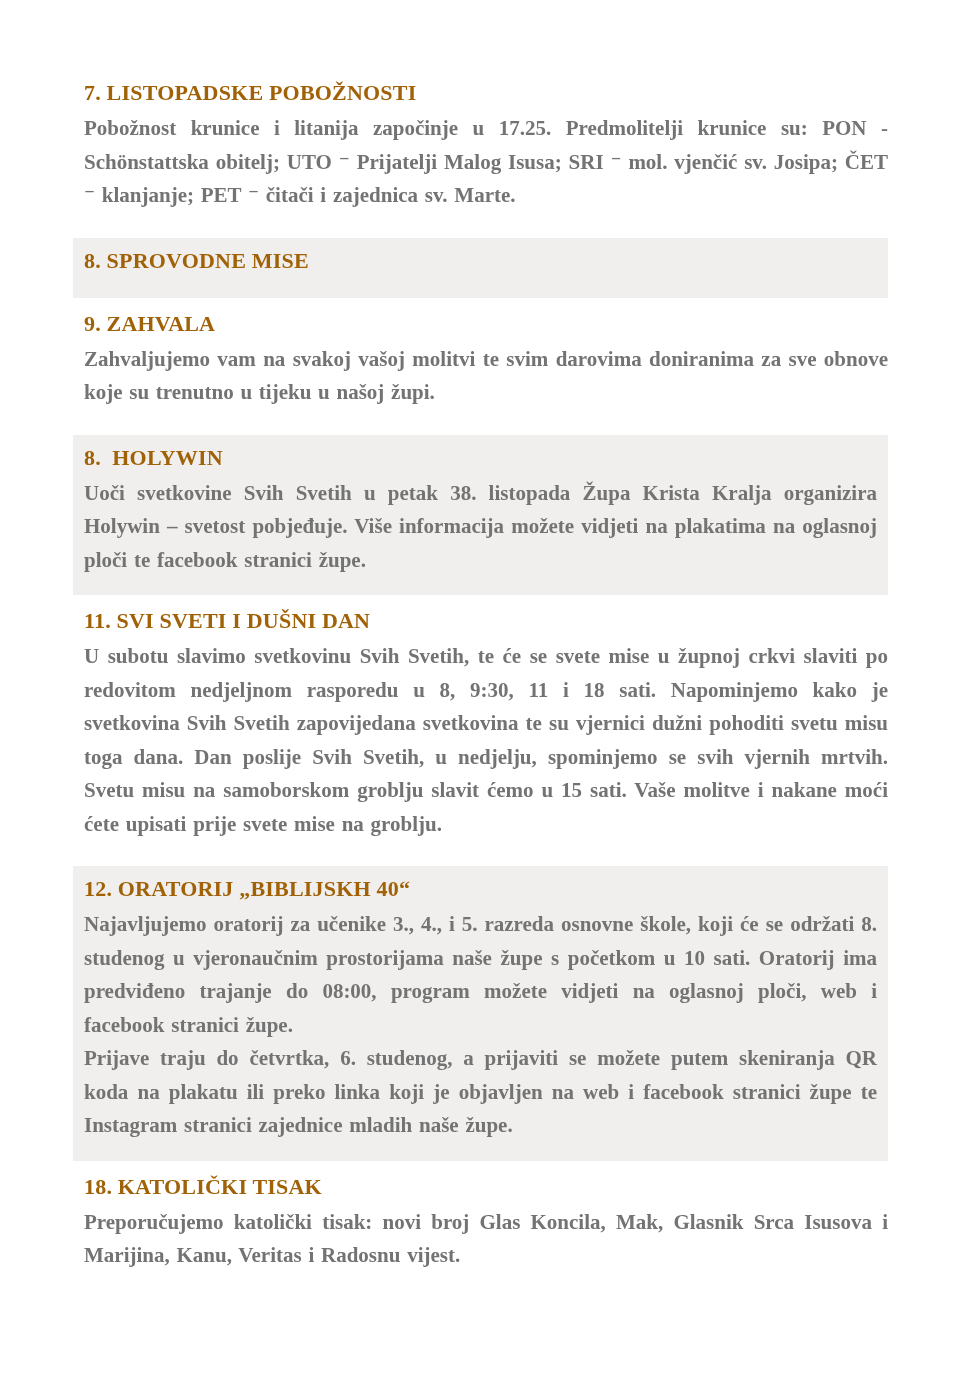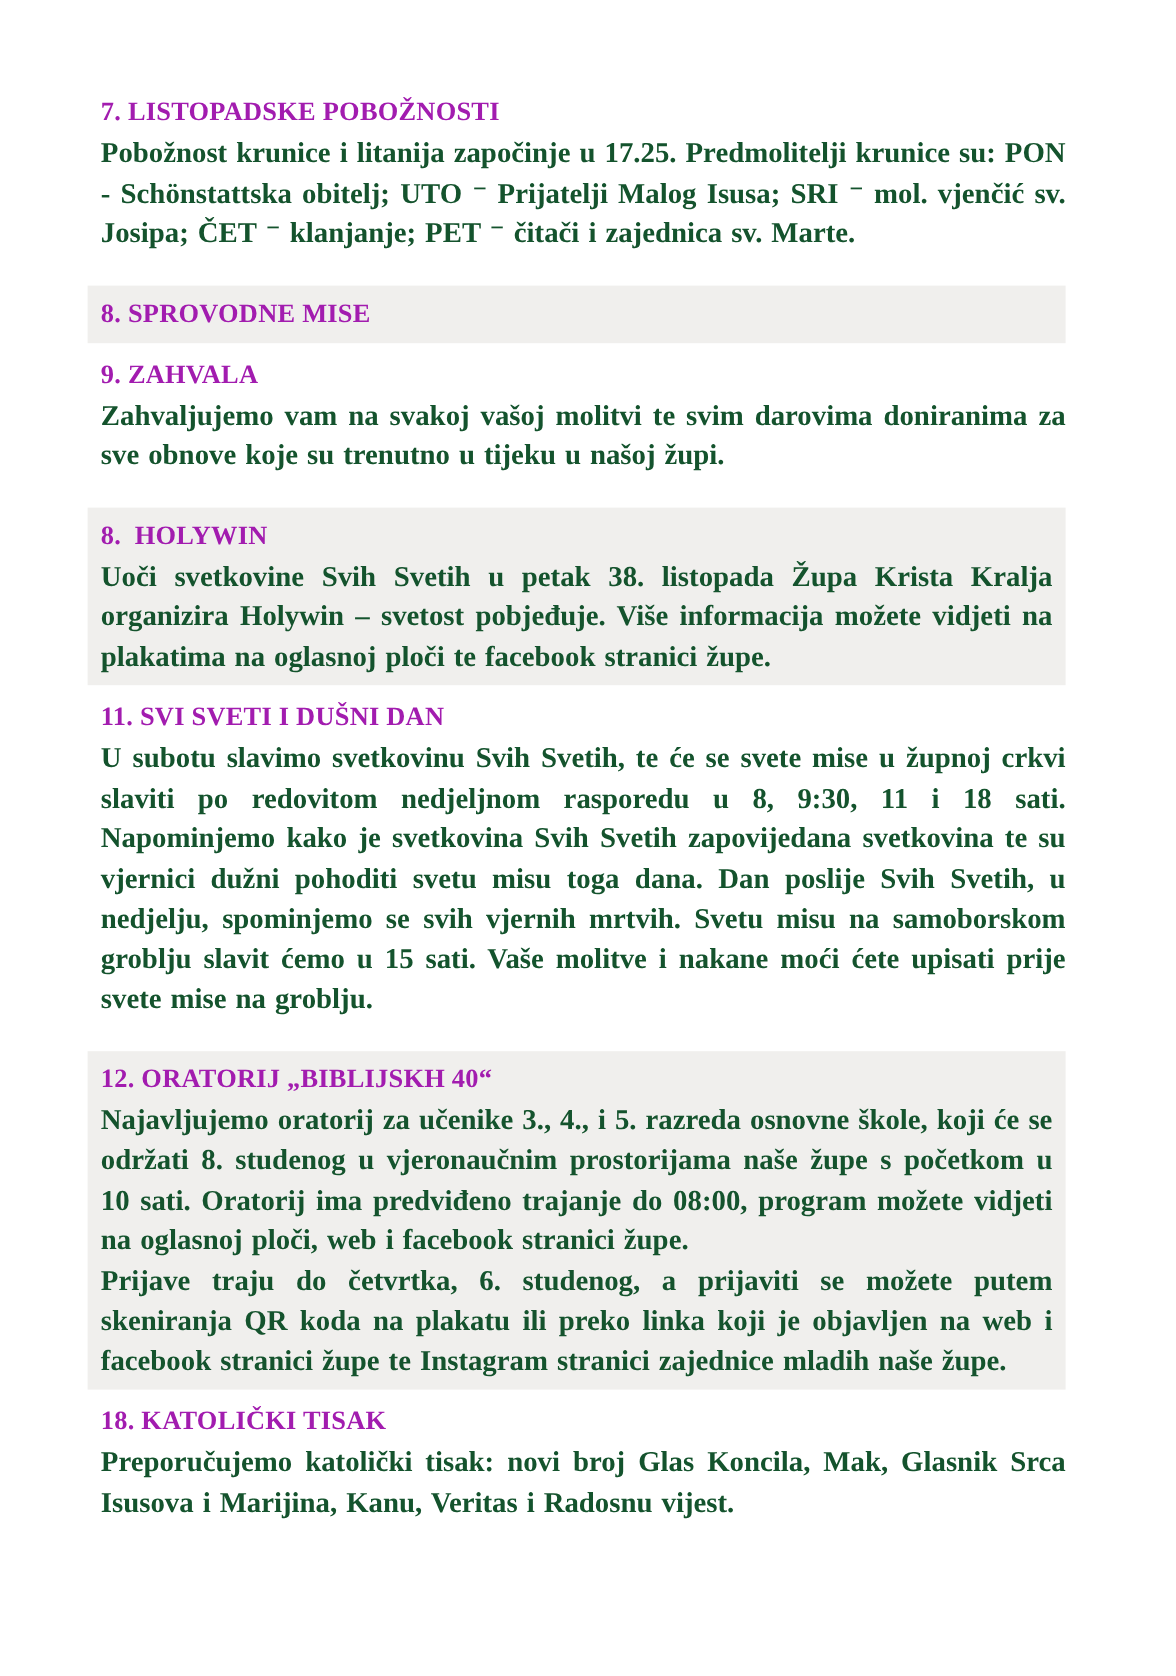--- a/index.html
+++ b/index.html
@@ -21,38 +21,38 @@
     height: 1397px;
     padding: 79px 92px 0 84px;
   }
   .section {
     margin-bottom: 25px;
   }
   .section.shaded {
     background: #f0efed;
     margin-left: -11px;
     margin-right: 0;
-    padding: 9px 11px 6px 11px;
+    padding: 9px 11px 18px 11px;
     margin-bottom: 12px;
   }
   .section-heading {
     margin: 0 0 5px 0;
     font-size: 22px;
     line-height: 28px;
     font-weight: bold;
-    color: #a21caf;
+    color: #a16207;
     white-space: pre-wrap;
     letter-spacing: 0.2px;
   }
   .section-body {
     margin: 0;
-    font-size: 24px;
+    font-size: 21px;
     line-height: 33.5px;
     text-align: justify;
-    color: #14532d;
+    color: #737373;
     word-spacing: 1.5px;
   }
 </style>
 </head>
 <body>
 
 <div class="page">
 
   <section class="section">
     <h2 class="section-heading">7. LISTOPADSKE POBOŽNOSTI</h2>

